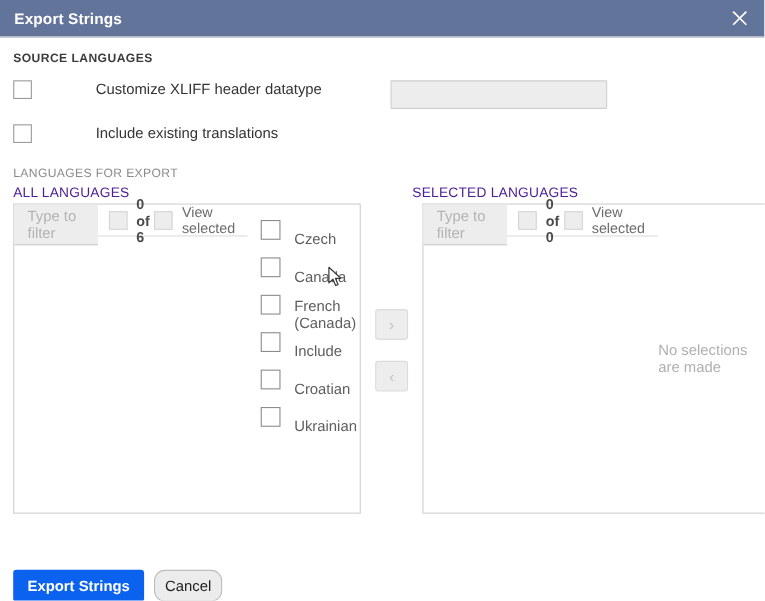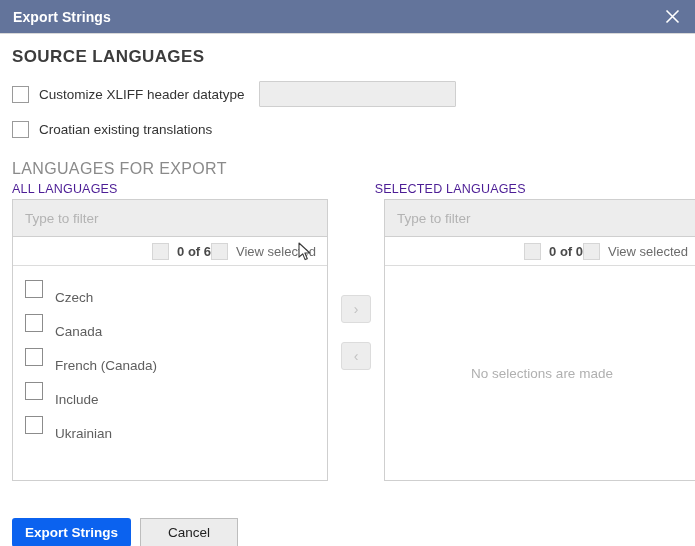--- a/index.html
+++ b/index.html
@@ -43,50 +43,51 @@
     cursor: pointer;
   }
   .close-btn svg { display: block; }
 
   
   .dialog-body {
     padding: 13px 12px 0 12px;
   }
 
   .section-label {
-    font-size: 17px;
+    font-size: 11px;
     font-weight: bold;
     letter-spacing: 0.4px;
     color: #3c3c3c;
     text-transform: uppercase;
   }
   .section-label.muted {
     color: #8a8a8a;
     font-weight: normal;
     letter-spacing: 0.35px;
-    font-size: 16px;
+    font-size: 11px;
   }
   .section-label.panel-head {
     font-weight: normal;
     color: #4c1d95;
     font-size: 12.5px;
     letter-spacing: 0.2px;
   }
 
   .source-value {
     font-size: 13.5px;
     color: #333333;
     margin-top: 2px;
   }
 
   
   .check-row {
     display: flex;
-    align-items: center;
+    align-items: flex-start;
     margin-top: 14px;
+    gap: 48px;
   }
   .cb {
     width: 17px;
     height: 17px;
     border: 1px solid #9a9a9a;
     background: #ffffff;
     flex: 0 0 auto;
     cursor: pointer;
   }
   .cb.flat {
@@ -118,21 +119,21 @@
     margin-top: 3px;
     align-items: flex-start;
   }
   .panel {
     width: 316px;
     flex: 0 0 auto;
     border: 1px solid #cfcfcf;
     background: #ffffff;
     height: 282px;
     display: flex;
-    flex-direction: column;
+    flex-direction: row;
   }
   .panel-head-wrap { width: 316px; }
 
   .filter-input {
     height: 37px;
     background: #ededed;
     border-bottom: 1px solid #cfcfcf;
     display: flex;
     align-items: center;
     padding: 0 12px;
@@ -233,22 +234,22 @@
     border-radius: 3px;
     padding: 7px 13px;
     cursor: pointer;
     font-family: "Liberation Sans", sans-serif;
   }
   .btn-secondary {
     background: #ececec;
     color: #222222;
     font-size: 13.5px;
     border: 1px solid #bdbdbd;
-    border-radius: 0;
-    padding: 6px 27px;
+    border-radius: 10px;
+    padding: 6px 9px;
     margin-left: 9px;
     cursor: pointer;
     font-family: "Liberation Sans", sans-serif;
   }
 
   
   .cursor {
     position: absolute;
     left: 298px;
     top: 242px;
@@ -272,21 +273,21 @@
   <div class="section-label">SOURCE LANGUAGES</div>
 
   <div class="check-row">
     <span class="cb"></span>
     <span class="cb-label">Customize XLIFF header datatype</span>
     <span class="disabled-input" title=""></span>
   </div>
 
   <div class="check-row">
     <span class="cb"></span>
-    <span class="cb-label">Croatian existing translations</span>
+    <span class="cb-label">Include existing translations</span>
   </div>
 
   <div class="section-label muted export-head">LANGUAGES FOR EXPORT</div>
 
   <div style="display:flex; margin-top:4px;">
     <div class="panel-head-wrap">
       <div class="section-label panel-head">ALL LANGUAGES</div>
     </div>
     <div style="width:56px;"></div>
     <div class="panel-head-wrap">
@@ -320,20 +321,24 @@
         <div class="list-item">
           <span class="cb"></span>
           <span class="item-label">French (Canada)</span>
         </div>
         <div class="list-item">
           <span class="cb"></span>
           <span class="item-label">Include</span>
         </div>
         <div class="list-item">
           <span class="cb"></span>
+          <span class="item-label">Croatian</span>
+        </div>
+        <div class="list-item">
+          <span class="cb"></span>
           <span class="item-label">Ukrainian</span>
         </div>
       </div>
     </div>
 
     <div class="mid-col">
       <div class="arrow-btn">
         <span>›</span>
       </div>
       <div class="arrow-btn second">

